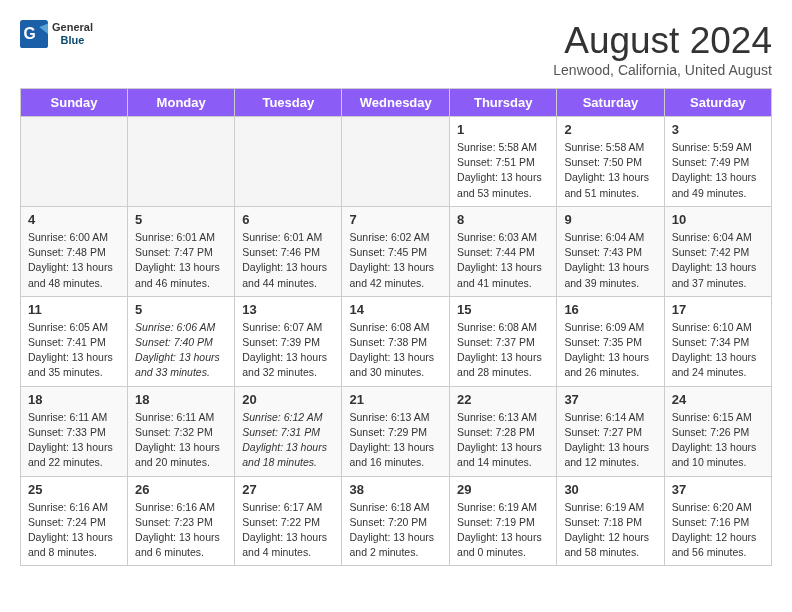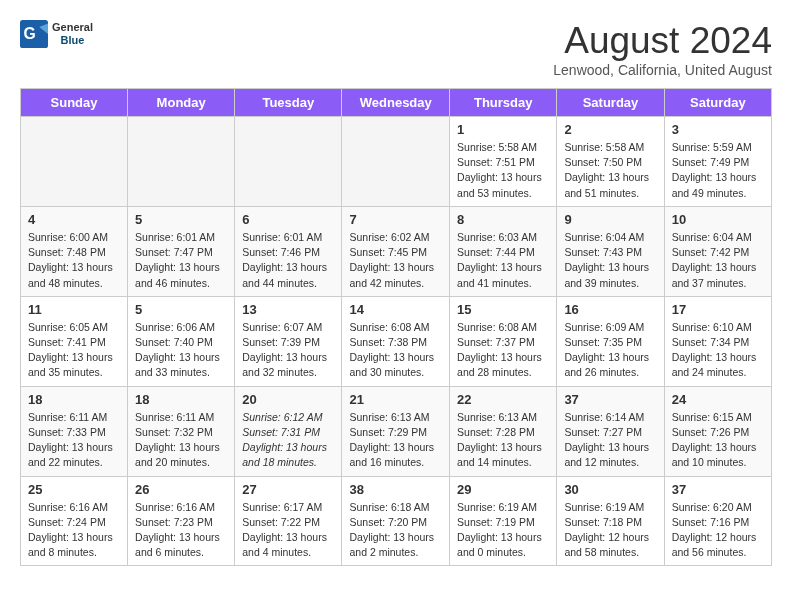--- a/index.html
+++ b/index.html
@@ -201,21 +201,21 @@
       <tr>
         <td>
           <span class="day-num">11</span>
           <div class="day-info" style="white-space: pre-line;">Sunrise: 6:05 AM
 Sunset: 7:41 PM
 Daylight: 13 hours
 and 35 minutes.</div>
         </td>
         <td>
           <span class="day-num">5</span>
-          <div class="day-info" style="white-space: pre-line;">Sunrise: 6:06 AM
+          <div class="day-info" style="white-space: pre-line; font-style: italic;">Sunrise: 6:06 AM
 Sunset: 7:40 PM
 Daylight: 13 hours
 and 33 minutes.</div>
         </td>
         <td>
           <span class="day-num">13</span>
           <div class="day-info" style="white-space: pre-line;">Sunrise: 6:07 AM
 Sunset: 7:39 PM
 Daylight: 13 hours
 and 32 minutes.</div>

